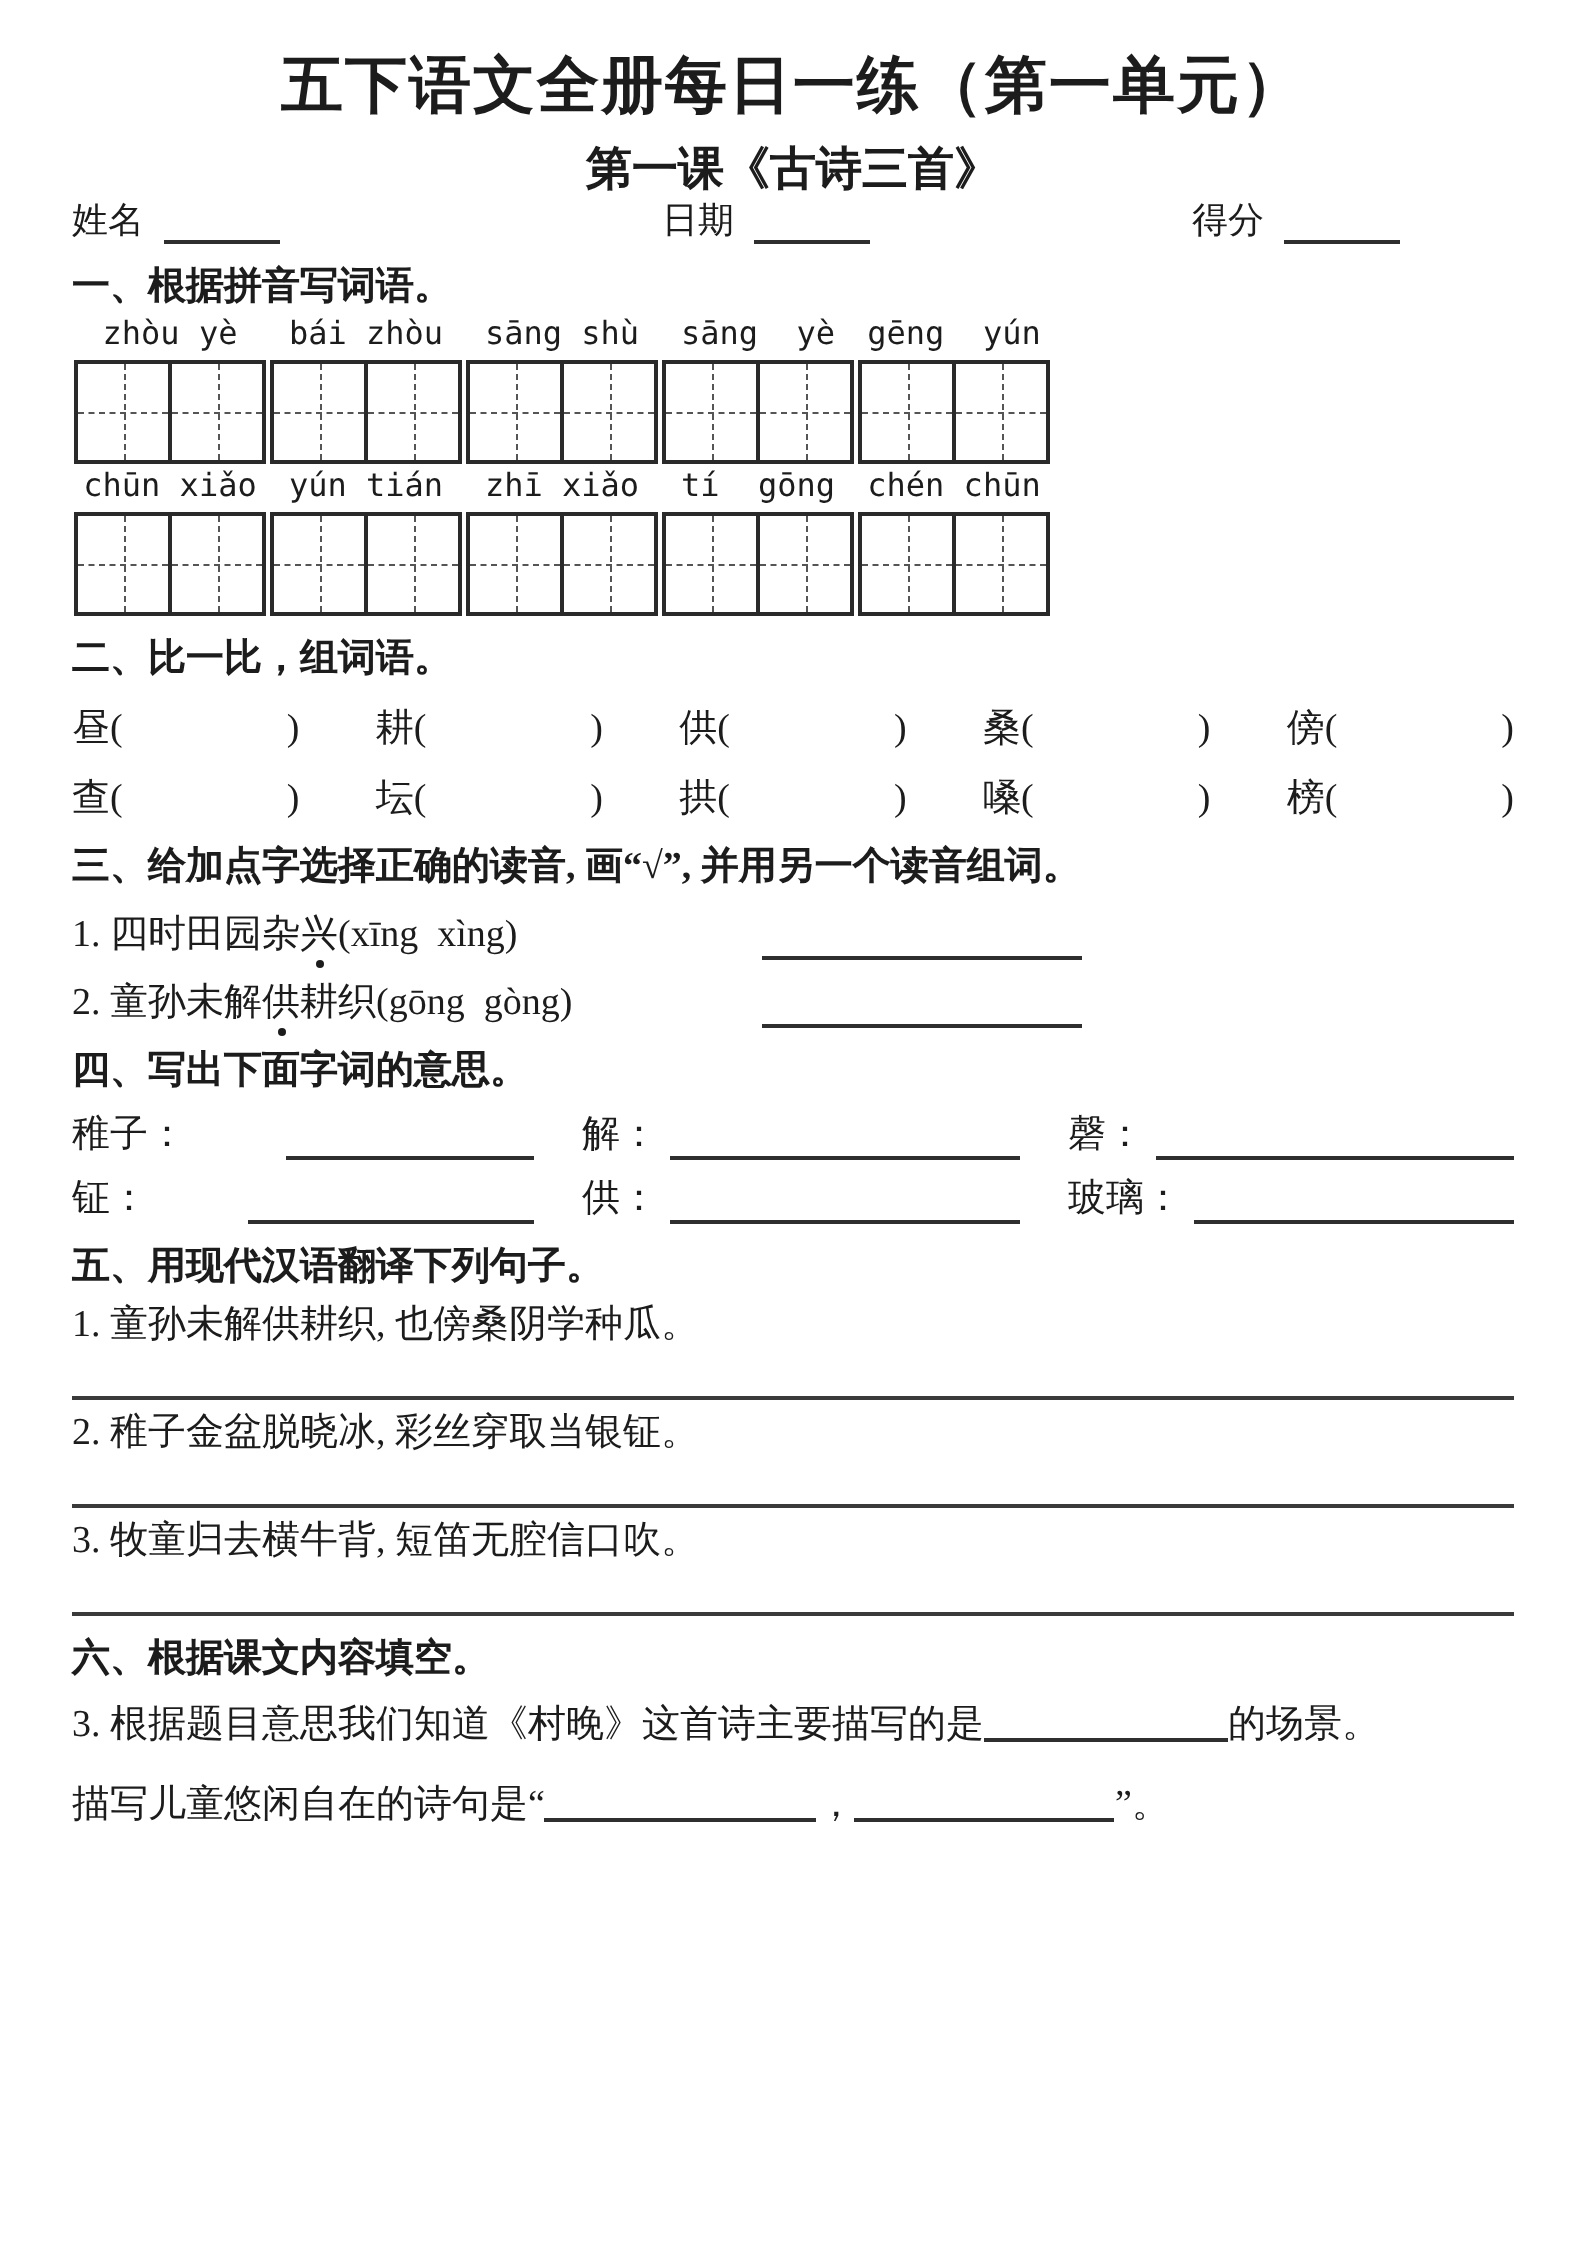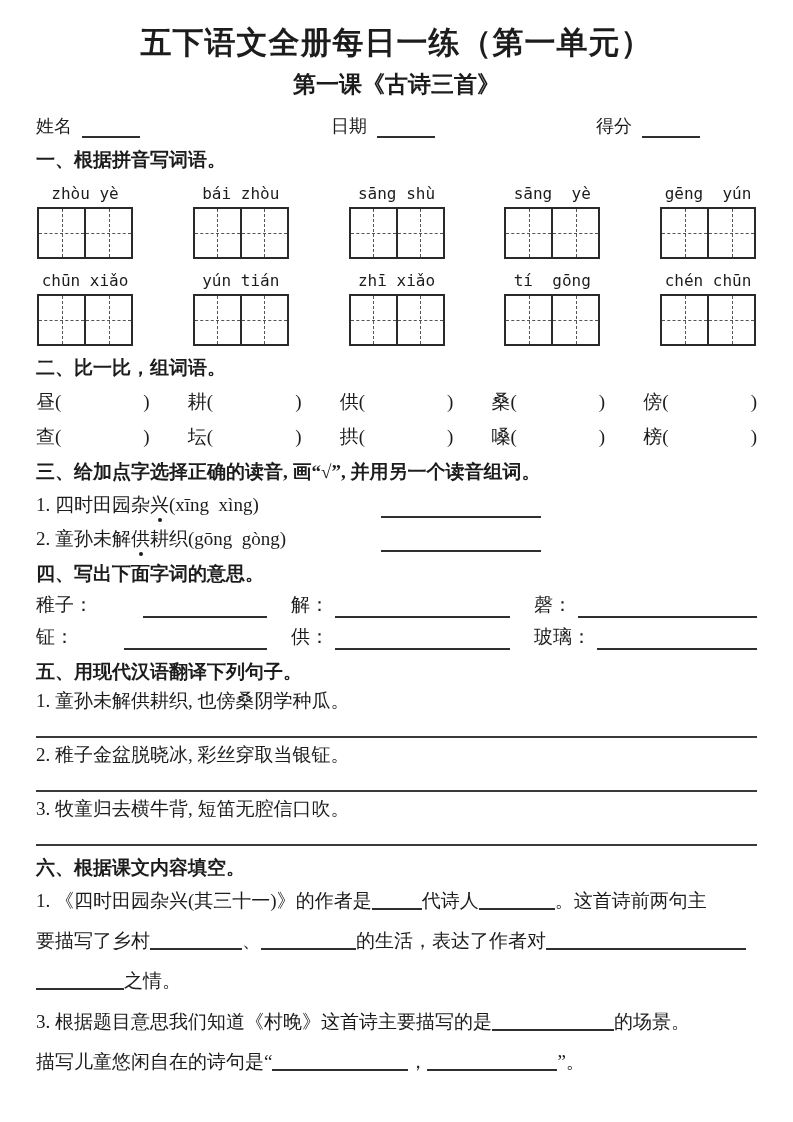--- a/index.html
+++ b/index.html
@@ -9,30 +9,30 @@
     font-family:"Liberation Serif","DejaVu Serif",serif;
     font-size:18px; overflow:hidden;
   }
   .sheet { padding:24px 36px 0 36px; width:793px; }
 
   .title { text-align:center; font-size:31px; font-weight:bold; line-height:38px;
            font-family:"Liberation Sans","DejaVu Sans",sans-serif; letter-spacing:1px; }
   .subtitle { text-align:center; font-size:23px; font-weight:bold; line-height:28px; margin-top:8px;
               font-family:"Liberation Sans","DejaVu Sans",sans-serif; }
 
-  .info-row { display:flex; margin-top:16px; height:24px; }
+  .info-row { display:flex; height:24px; }
   .hf { display:flex; align-items:flex-end; }
   .info-row div.hf:nth-of-type(1){ width:295px; }
   .info-row div.hf:nth-of-type(2){ width:265px; }
   .info-blank { display:inline-block; width:58px; border-bottom:2px solid #2f2f2f; height:14px; margin-left:10px; }
 
   .sec-heading { font-weight:bold; font-size:19px; line-height:24px; margin-top:10px; }
 
   
-  .pin-row { display:flex; justify-content:space-between; margin-top:12px; }
+  .pin-row { display:flex; margin-top:1px; }
   .pin-item { width:98px; text-align:center; }
   .pinyin { font-family:"DejaVu Sans Mono","Liberation Mono",monospace; font-size:16px; line-height:20px; white-space:pre; }
   .tzg { margin:3px auto 0 auto; width:96px; height:52px; border:2px solid #2a2a2a; display:flex; background:#fff; }
   .tzg-cell { flex:1; position:relative; }
   .tzg-cell + .tzg-cell { border-left:2px solid #2a2a2a; }
   .tzg-cell::before { content:""; position:absolute; left:50%; top:0; bottom:0; border-left:1px dashed #555; }
   .tzg-cell::after  { content:""; position:absolute; top:50%; left:0; right:0; border-top:1px dashed #555; }
 
   
   .cmp-row { display:flex; justify-content:space-between; margin-top:9px; height:26px; }
@@ -233,17 +233,16 @@
         <div class="translate-line"></div>
       </div>
       <div class="trans-item">
         <div class="trans-sentence">3. 牧童归去横牛背, 短笛无腔信口吹。</div>
         <div class="translate-line"></div>
       </div>
   </div>
 
   <div class="sec-heading">六、根据课文内容填空。</div>
   <div>
-    <div class="fill-item">1. 《四时田园杂兴(其三十一)》的作者是<span class="blank" style="width: 50px;"></span>代诗人<span class="blank" style="width: 76px;"></span>。这首诗前两句主<br>要描写了乡村<span class="blank" style="width: 92px;"></span>、<span class="blank" style="width: 95px;"></span>的生活，表达了作者对<span class="blank" style="width: 200px;"></span><br><span class="blank" style="width: 88px;"></span>之情。</div>
       <div class="fill-item">3. 根据题目意思我们知道《村晚》这首诗主要描写的是<span class="blank" style="width: 122px;"></span>的场景。<br>描写儿童悠闲自在的诗句是“<span class="blank" style="width: 136px;"></span>，<span class="blank" style="width: 130px;"></span>”。</div>
   </div>
 
 </div>
 
 </body></html>

